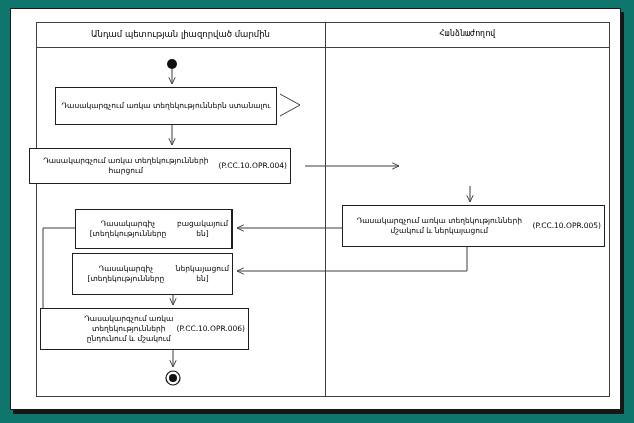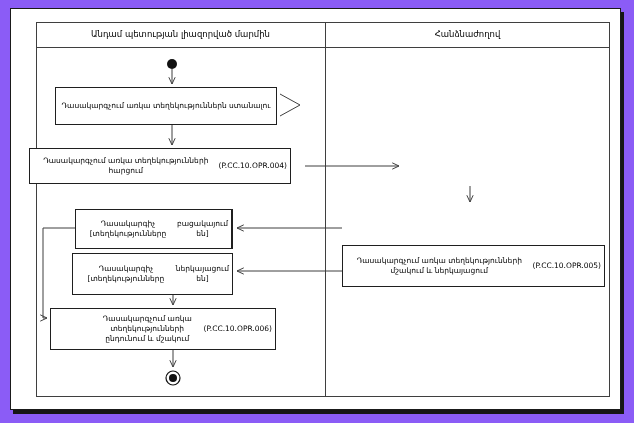--- a/index.html
+++ b/index.html
@@ -1,44 +1,44 @@
 <!DOCTYPE html>
 <html><head>
 <meta charset="utf-8">
 <style>
   html,body{margin:0;padding:0;background:#fff;}
   #canvas{
-    position:relative;width:634px;height:423px;background:#8b5cf6;overflow:hidden;
+    position:relative;width:634px;height:423px;background:#0f766e;overflow:hidden;
     font-family:"DejaVu Sans",sans-serif;color:#000;
   }
   .frame{
     position:absolute;left:10px;top:8px;width:609px;height:400px;
     border:1px solid #1a1a1a;background:#fff;
     box-shadow:3px 4px 0 0 #161616;
   }
   .svg-layer{position:absolute;left:0;top:0;width:634px;height:423px;}
   .lane-title{
     position:absolute;height:25px;line-height:25px;text-align:center;
     font-size:8.5px;letter-spacing:0;white-space:nowrap;overflow:hidden;
   }
   .lane-title.left{left:36px;top:22px;width:289px;}
-  .lane-title.right{left:325px;top:22px;width:285px;}
+  .lane-title.right{left:325px;top:22px;width:285px;font-family:Liberation Mono, monospace;}
   .node{
     position:absolute;background:#fff;border:1px solid #1f1f1f;
     display:flex;flex-direction:row;align-items:center;justify-content:center;
     text-align:center;font-size:7.5px;line-height:1.35;padding:1px 3px;box-sizing:border-box;
   }
   .node span{display:block;}
   #node-need{left:55px;top:87px;width:222px;height:38px;}
   #node-query{left:29px;top:148px;width:262px;height:36px;}
   #node-requested{left:402px;top:143px;width:196px;height:43px;}
-  #node-present{left:342px;top:205px;width:263px;height:42px;margin-top:40px;}
+  #node-present{left:342px;top:205px;width:263px;height:42px;}
   #node-presented{left:75px;top:209px;width:158px;height:40px;border-right-width:2px;}
   #node-absent{left:72px;top:253px;width:161px;height:42px;}
-  #node-receive{left:50px;top:308px;width:226px;height:42px;padding-left:40px;}
+  #node-receive{left:40px;top:308px;width:209px;height:42px;padding-left:40px;}
 </style>
 </head>
 <body>
 
 <div id="canvas">
   <div class="frame"></div>
 
   <svg class="svg-layer" viewBox="0 0 634 423">
     <defs>
       <marker id="arr" viewBox="0 0 10 10" refX="9" refY="5" markerWidth="9" markerHeight="9" orient="auto-start-reverse">

